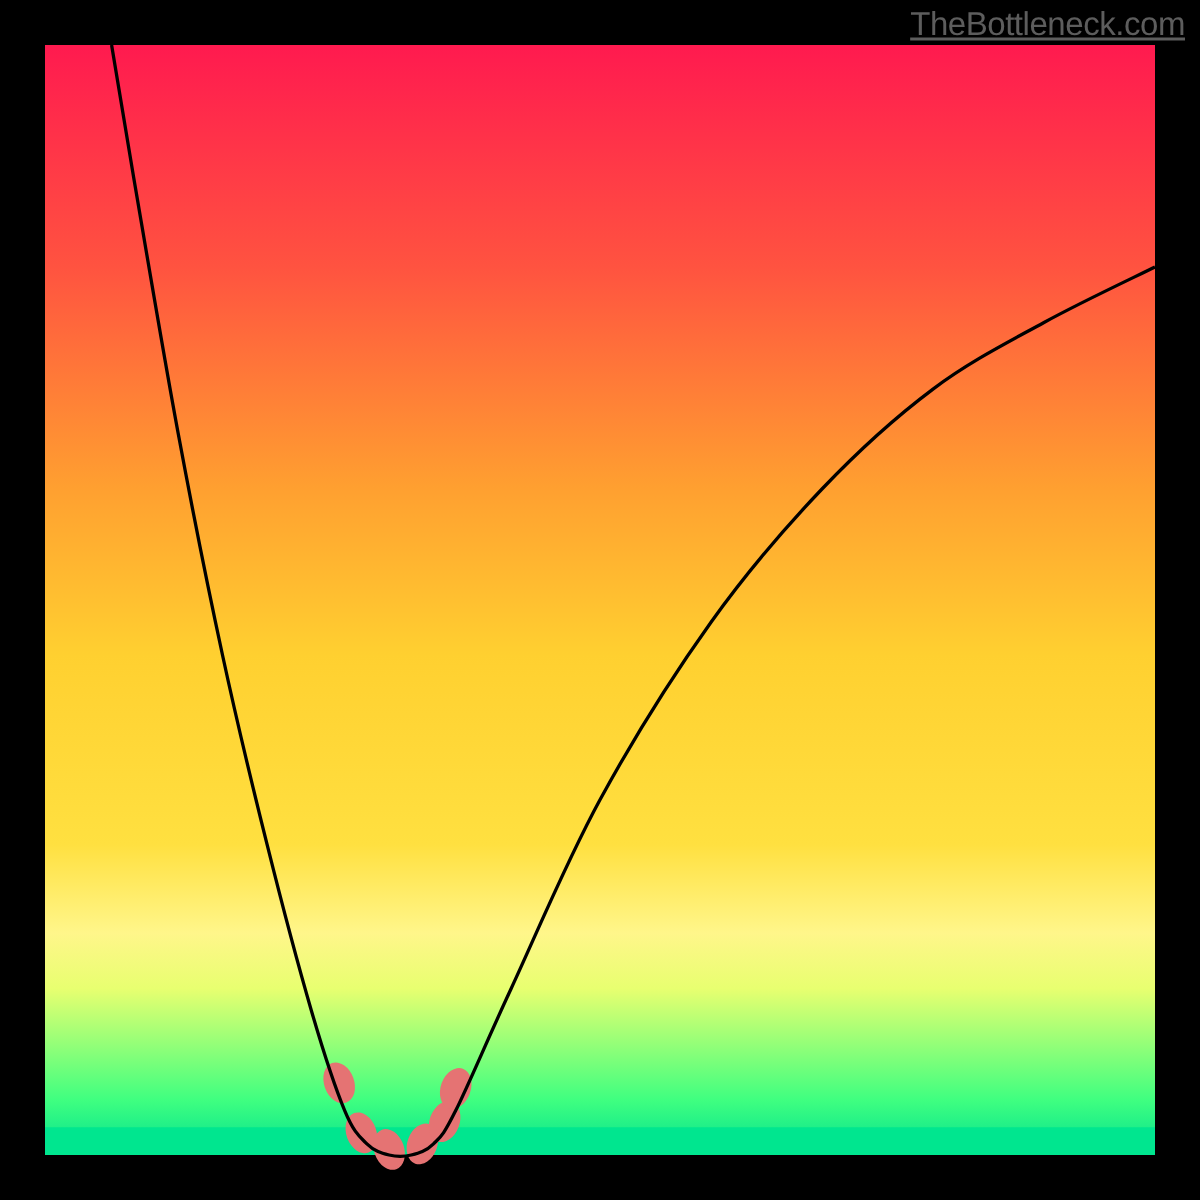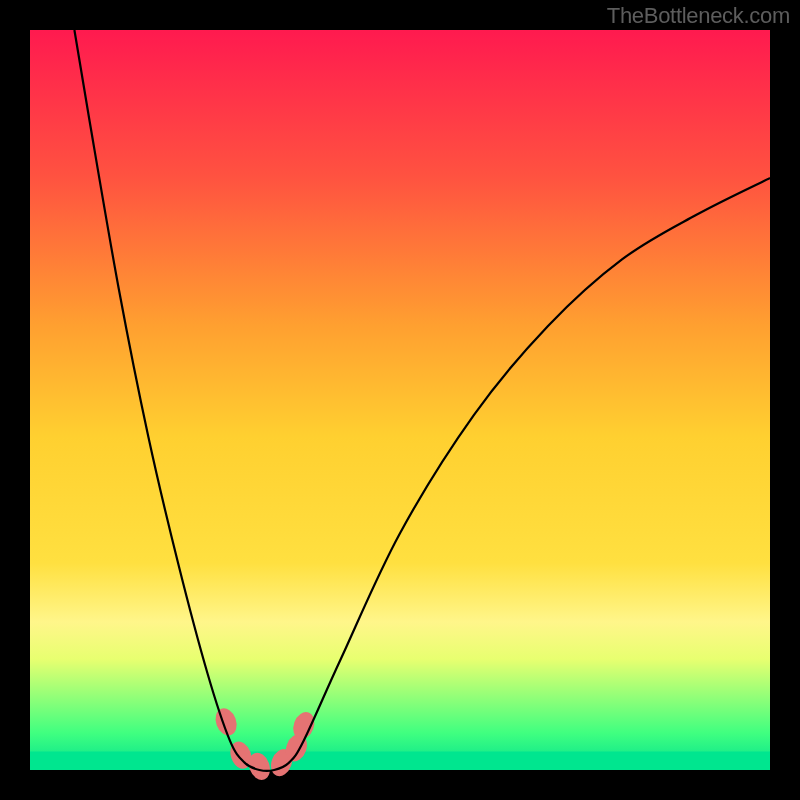--- a/index.html
+++ b/index.html
@@ -19,20 +19,21 @@
   }
   .attribution {
     position: absolute;
     top: 3px;
     right: 10px;
     font-family: Arial, Helvetica, sans-serif;
     font-size: 22px;
     font-weight: 500;
     color: #5d5d5d;
     letter-spacing: -0.3px;
+    text-decoration: underline;
   }
 </style>
 </head>
 <body>
 
 <div class="chart-container">
   <svg id="chart-svg" width="800" height="800" viewBox="0 0 800 800">
     <defs>
       <linearGradient id="bg-grad" x1="0" y1="0" x2="0" y2="1">
           <stop offset="0%" stop-color="#ff1a4f"></stop>

